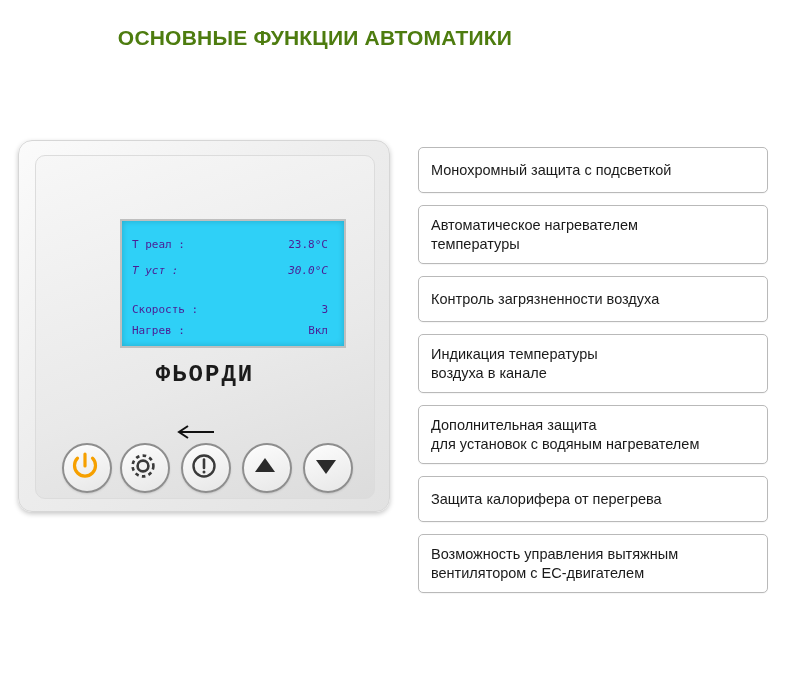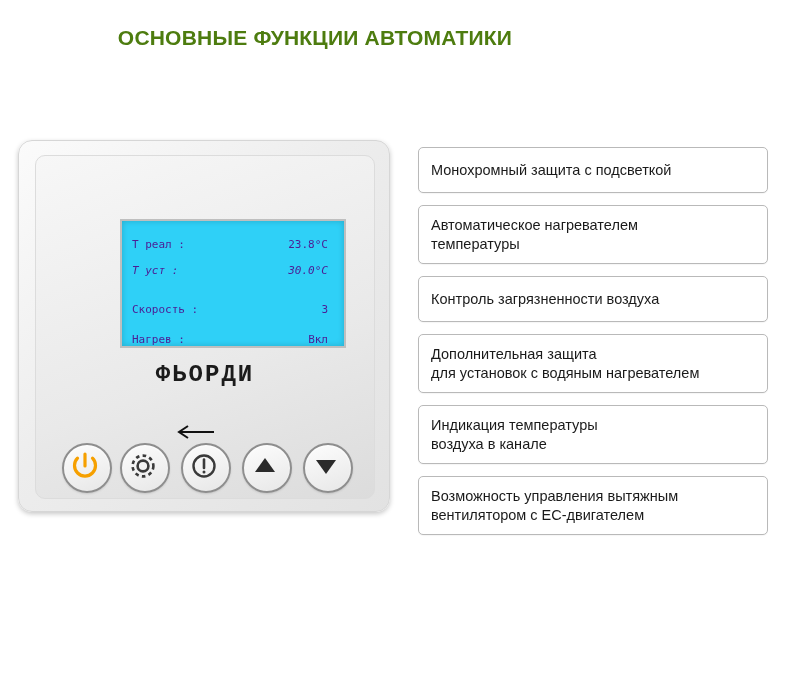--- a/index.html
+++ b/index.html
@@ -72,21 +72,21 @@
     position: absolute;
     left: 10px;
   }
   .screen-row .val {
     position: absolute;
     right: 16px;
   }
   .r0 { top: 11px; }
   .r1 { top: 37px; font-style: italic; }
   .r2 { top: 67px; margin-top: 9px; }
-  .r3 { top: 106px; }
+  .r3 { top: 97px; }
 
   .brand {
     position: absolute;
     left: 0;
     top: 205px;
     width: 338px;
     text-align: center;
     font-family: Liberation Mono, monospace;
     font-weight: bold;
     font-size: 24px;
@@ -229,24 +229,27 @@
       <span>Монохромный защита с подсветкой</span>
     </div>
   <div class="feature">
       <span>Автоматическое нагревателем
 температуры</span>
     </div>
   <div class="feature">
       <span>Контроль загрязненности воздуха</span>
     </div>
   <div class="feature">
+      <span>Индикация температуры
+воздуха в канале</span>
+    </div>
+  <div class="feature">
       <span>Дополнительная защита
 для установок с водяным нагревателем</span>
     </div>
   <div class="feature">
-      <span>Индикация температуры
-воздуха в канале</span>
+      <span>Защита калорифера от перегрева</span>
     </div>
   <div class="feature">
       <span>Возможность управления вытяжным
 вентилятором с ЕС-двигателем</span>
     </div>
 </div>
 
 </body></html>

